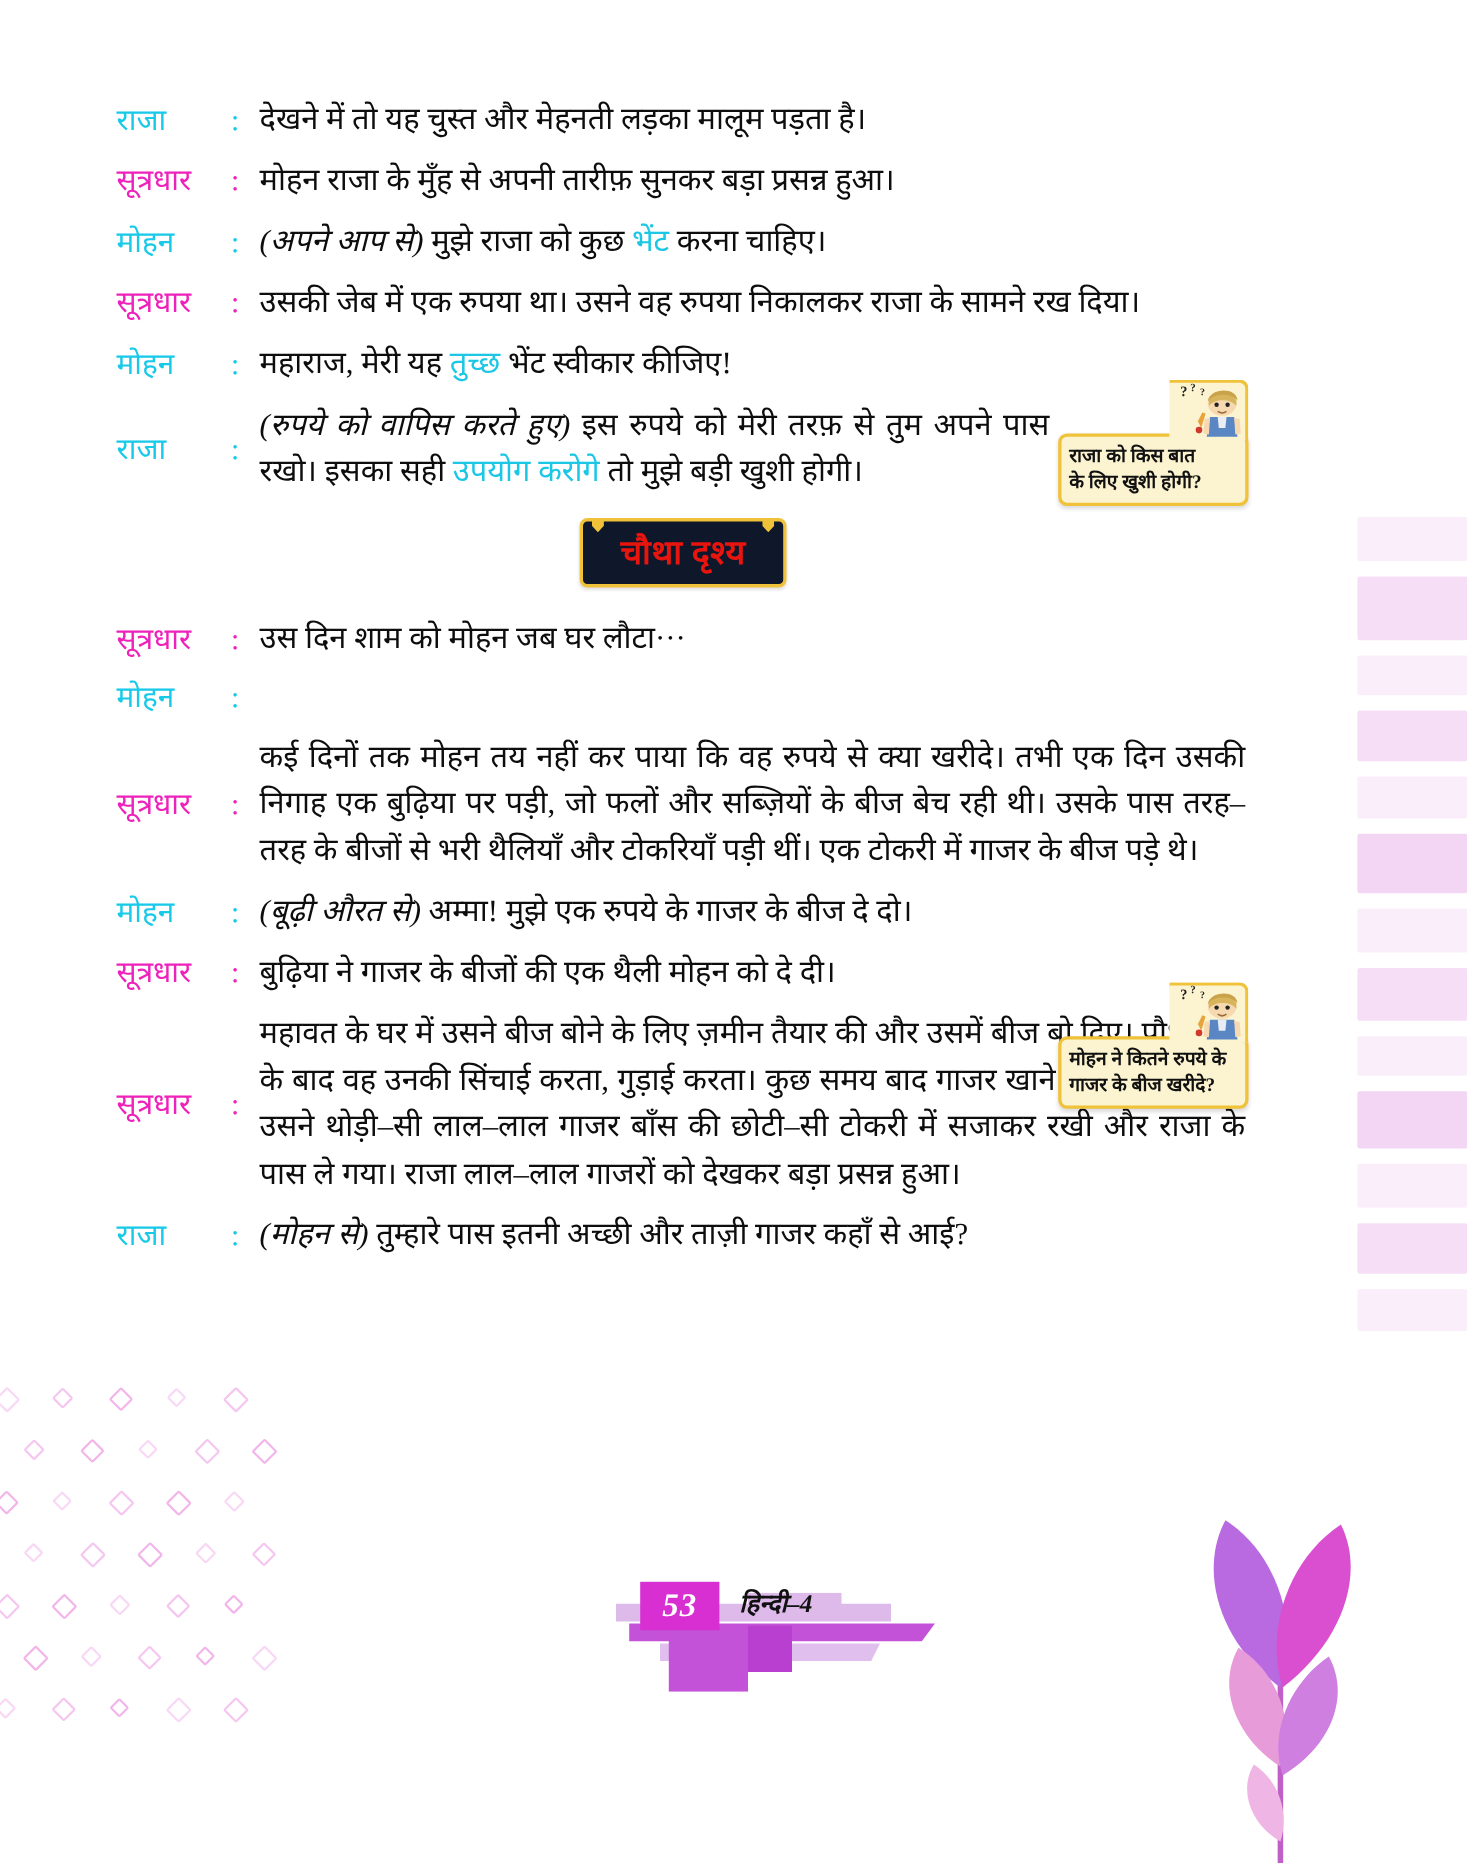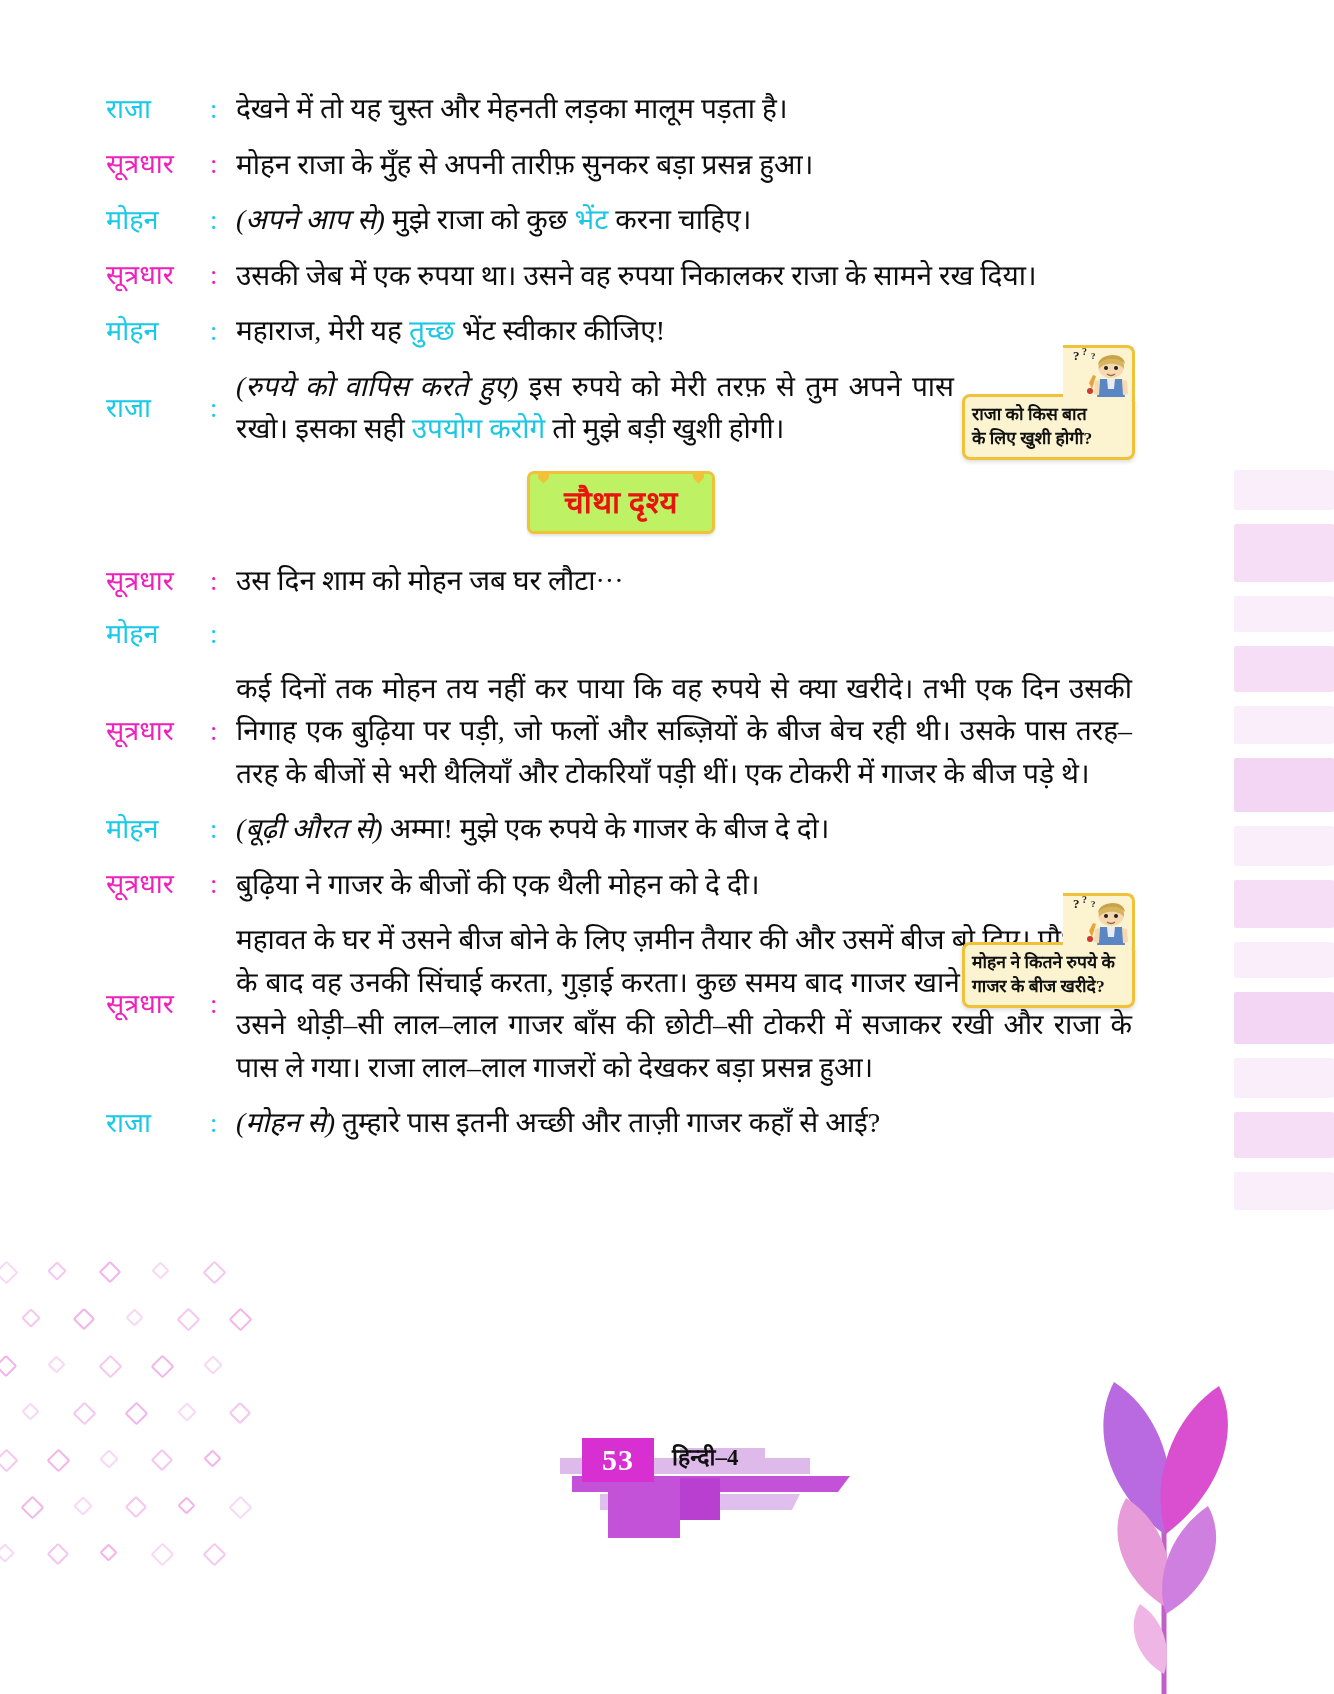--- a/index.html
+++ b/index.html
@@ -112,21 +112,21 @@
   .hl { color: #1cc7e6; }
 
   
   .scene-wrap {
     display: flex;
     justify-content: center;
     margin: 20px 0 26px 0;
   }
   .scene-badge {
     position: relative;
-    background: #bef264;
+    background: #0f172a;
     border: 3px solid #f0c23a;
     border-radius: 7px;
     padding: 6px 34px 9px 34px;
     color: #e8150f;
     font-size: 31px;
     font-weight: bold;
     letter-spacing: 0.5px;
     box-shadow: 0 2px 3px rgba(0,0,0,0.12);
   }
   .scene-badge::before,
@@ -179,20 +179,21 @@
     box-sizing: border-box;
   }
 
   
   .footer {
     position: absolute;
     left: 0;
     right: 0;
     bottom: 148px;
     height: 120px;
+    font-style: italic;
   }
   .footer-ribbon {
     position: absolute;
     left: 560px;
     top: 22px;
     width: 290px;
     height: 90px;
   }
   .pagenum {
     position: absolute;

